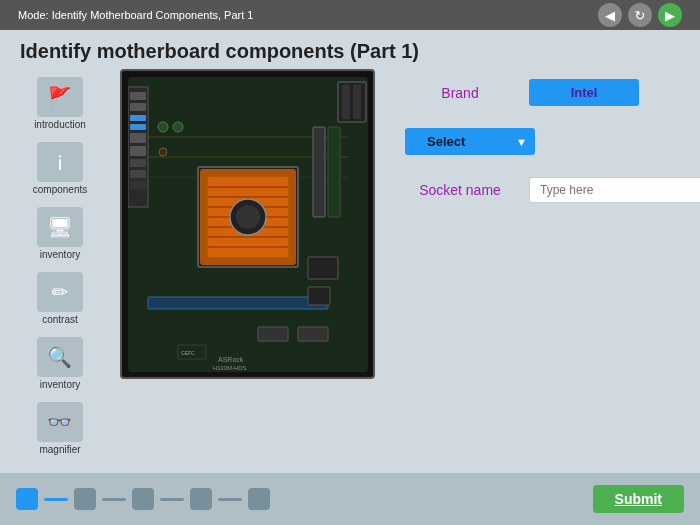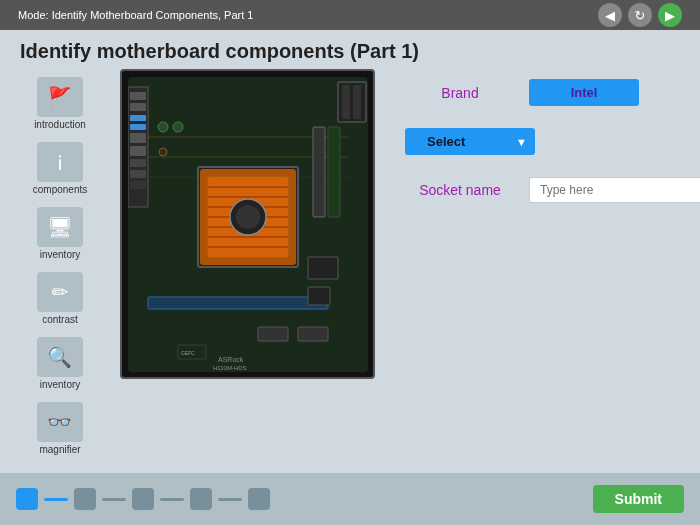--- a/index.html
+++ b/index.html
@@ -226,20 +226,21 @@
     .dot-line.active { background: #2196f3; }
     .submit-btn {
       background: #4caf50;
       color: #fff;
       border: none;
       padding: 6px 22px;
       font-size: 14px;
       font-weight: bold;
       border-radius: 4px;
       cursor: pointer;
+      text-decoration: underline;
     }
   </style>
 </head>
 <body>
 
 <div class="top-bar">
   <span>Mode: Identify Motherboard Components, Part 1</span>
   <div class="top-bar-nav">
     <button class="nav-btn">◀</button>
     <button class="nav-btn">↻</button>

